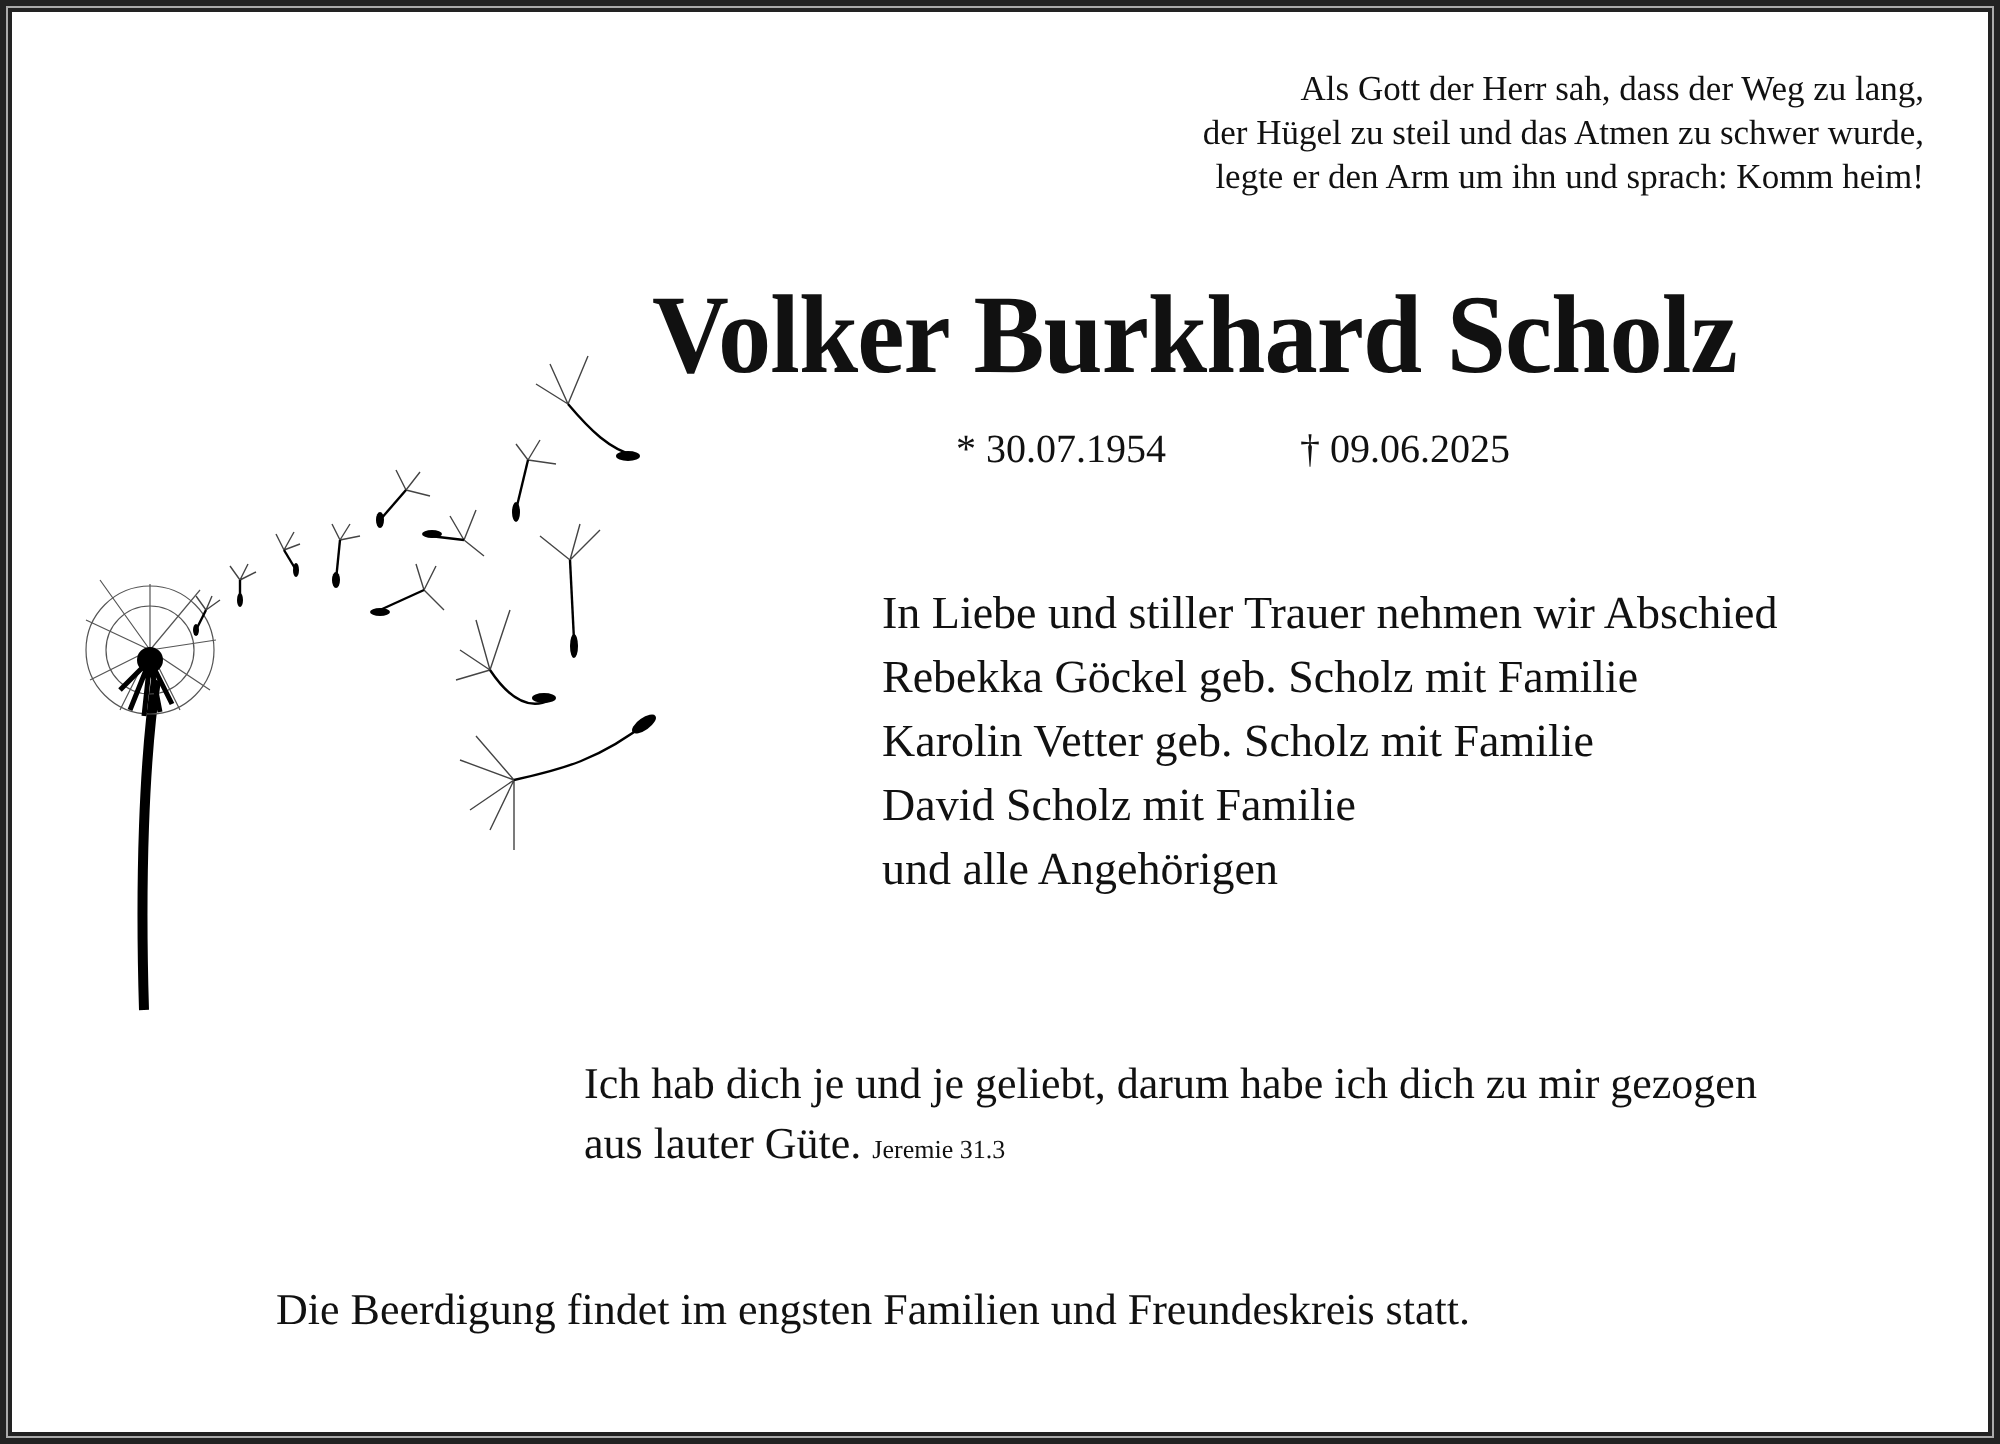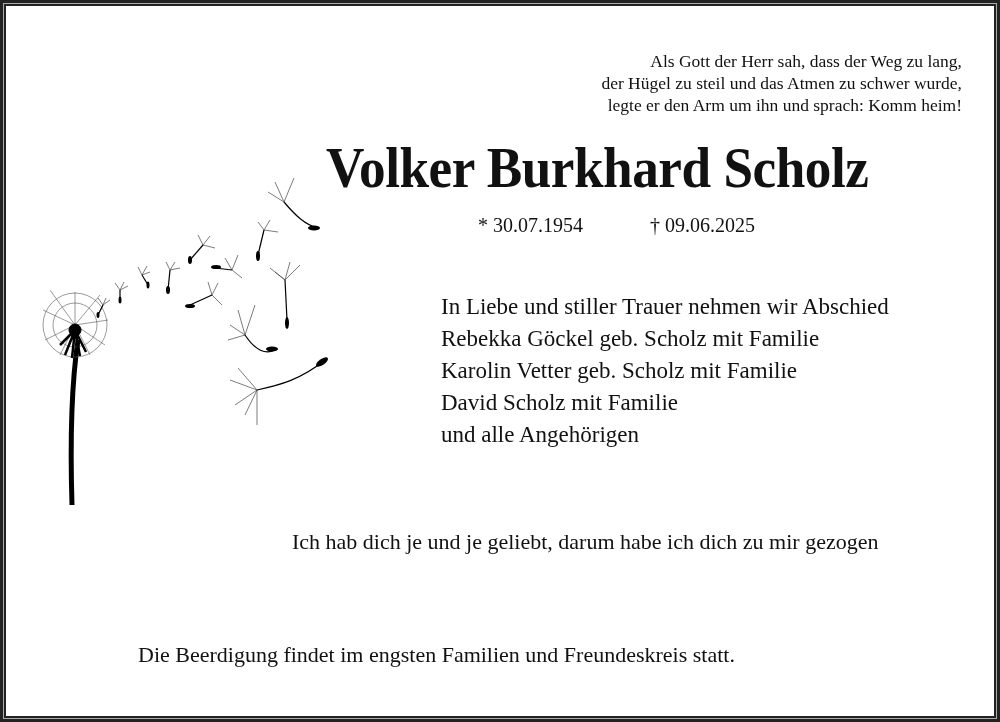--- a/index.html
+++ b/index.html
@@ -1,20 +1,20 @@
 <!DOCTYPE html>
 <html><head>
   <meta charset="utf-8">
   <style>
     html, body { margin: 0; padding: 0; background: #fff; }
     body { width: 1000px; height: 722px; position: relative; overflow: hidden; font-family: "Liberation Serif", "DejaVu Serif", serif; color: #111; }
     .frame-outer { position: absolute; left: 0; top: 0; width: 1000px; height: 722px; box-sizing: border-box; border: 3px solid #222; }
     .frame-mid { position: absolute; left: 3px; top: 3px; width: 994px; height: 716px; box-sizing: border-box; border: 1px solid #aaa; }
     .frame-inner { position: absolute; left: 4px; top: 4px; width: 992px; height: 714px; box-sizing: border-box; border: 2px solid #222; }
-    .poem { position: absolute; right: 38px; top: 33px; text-align: right; font-size: 17.5px; line-height: 22px; margin-top: 17px; }
+    .poem { position: absolute; right: 38px; top: 33px; text-align: right; font-size: 17.5px; line-height: 22px; }
     .poem div { white-space: nowrap; }
     .name { position: absolute; left: 326px; top: 133px; font-size: 56px; font-weight: bold; letter-spacing: -0.5px; white-space: nowrap; line-height: 70px; transform: scaleX(0.95); transform-origin: left center; }
     .dates { position: absolute; top: 214px; font-size: 20px; white-space: nowrap; }
     .birth { left: 478px; }
     .death { left: 650px; }
     .mourners { position: absolute; left: 393px; top: 291px; font-size: 23px; line-height: 32px; margin-left: 48px; }
     .mourners div { white-space: nowrap; }
     .verse { position: absolute; left: 292px; top: 527px; font-size: 22px; line-height: 30px; }
     .verse div { white-space: nowrap; }
     .ref { font-size: 13px; }
@@ -99,15 +99,16 @@
 <div class="mourners">
   <div>In Liebe und stiller Trauer nehmen wir Abschied</div>
   <div>Rebekka Göckel geb. Scholz mit Familie</div>
   <div>Karolin Vetter geb. Scholz mit Familie</div>
   <div>David Scholz mit Familie</div>
   <div>und alle Angehörigen</div>
 </div>
 
 <div class="verse">
   <div>Ich hab dich je und je geliebt, darum habe ich dich zu mir gezogen</div>
+  <div><span>aus lauter Güte.</span> <span class="ref">Jeremie 31.3</span></div>
 </div>
 
 <div class="funeral">Die Beerdigung findet im engsten Familien und Freundeskreis statt.</div>
 
 </body></html>

